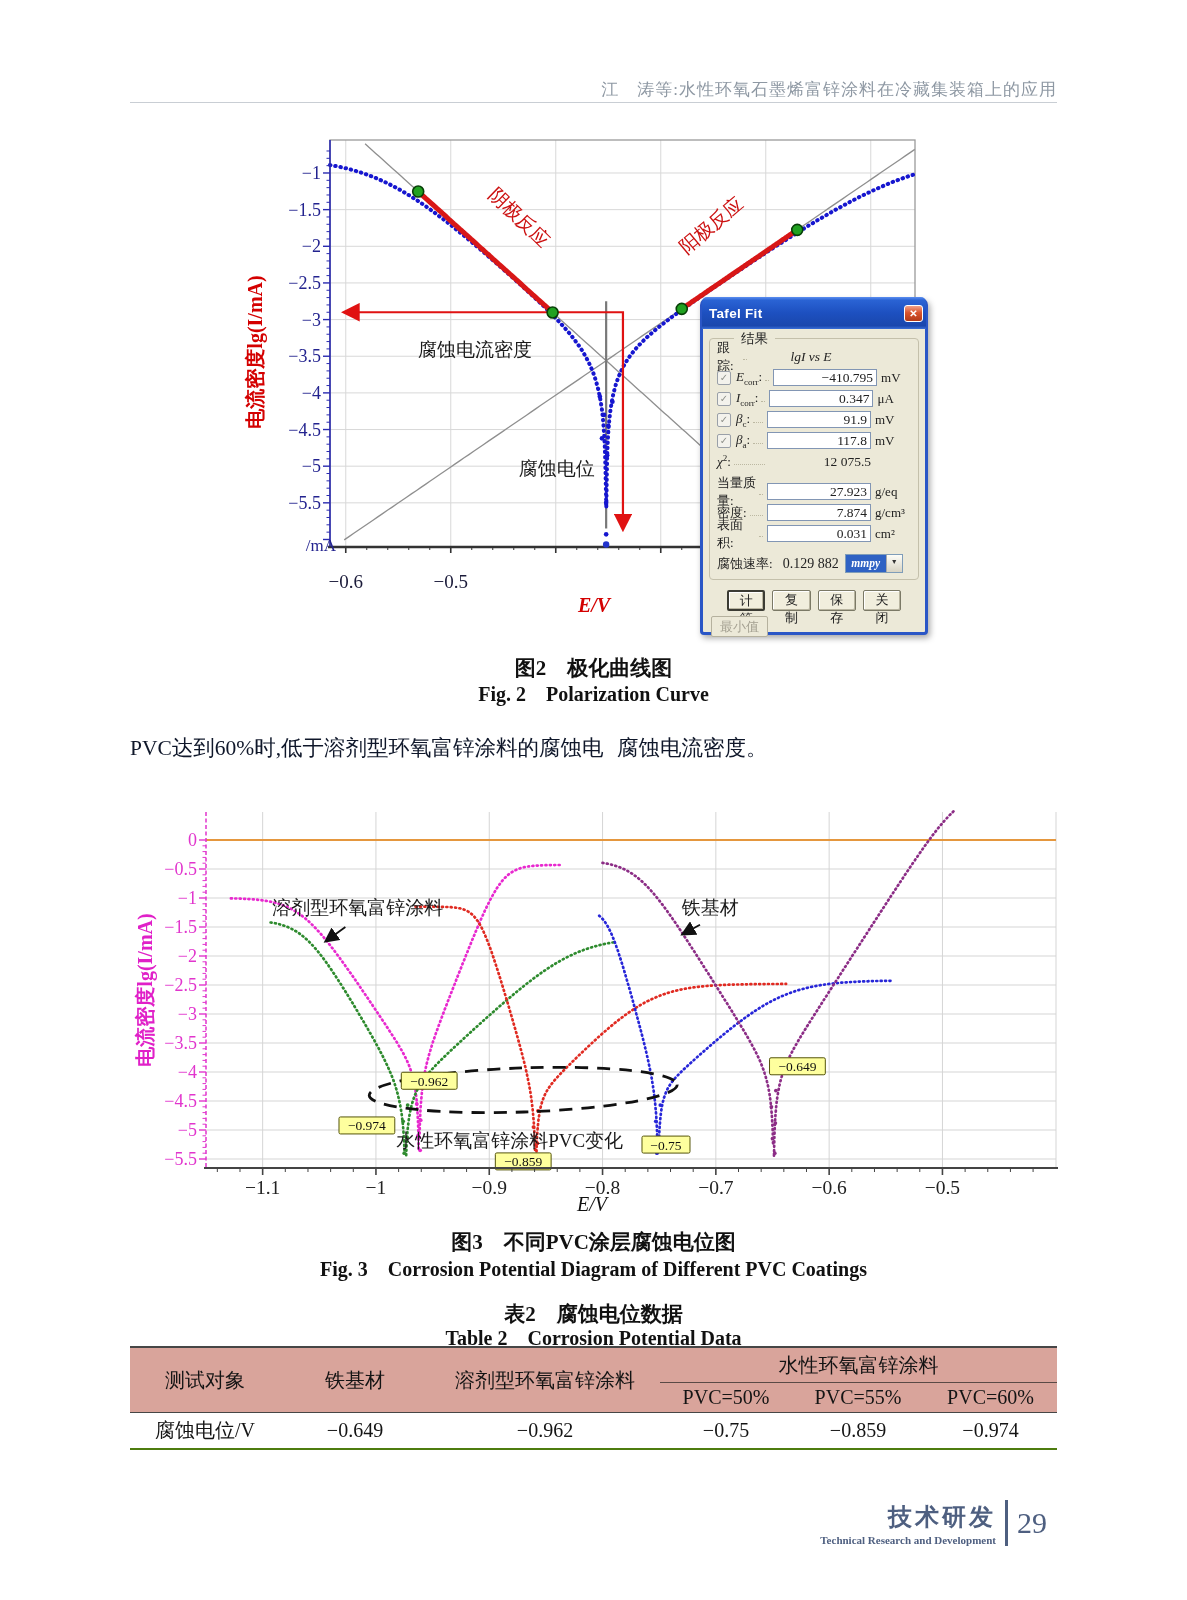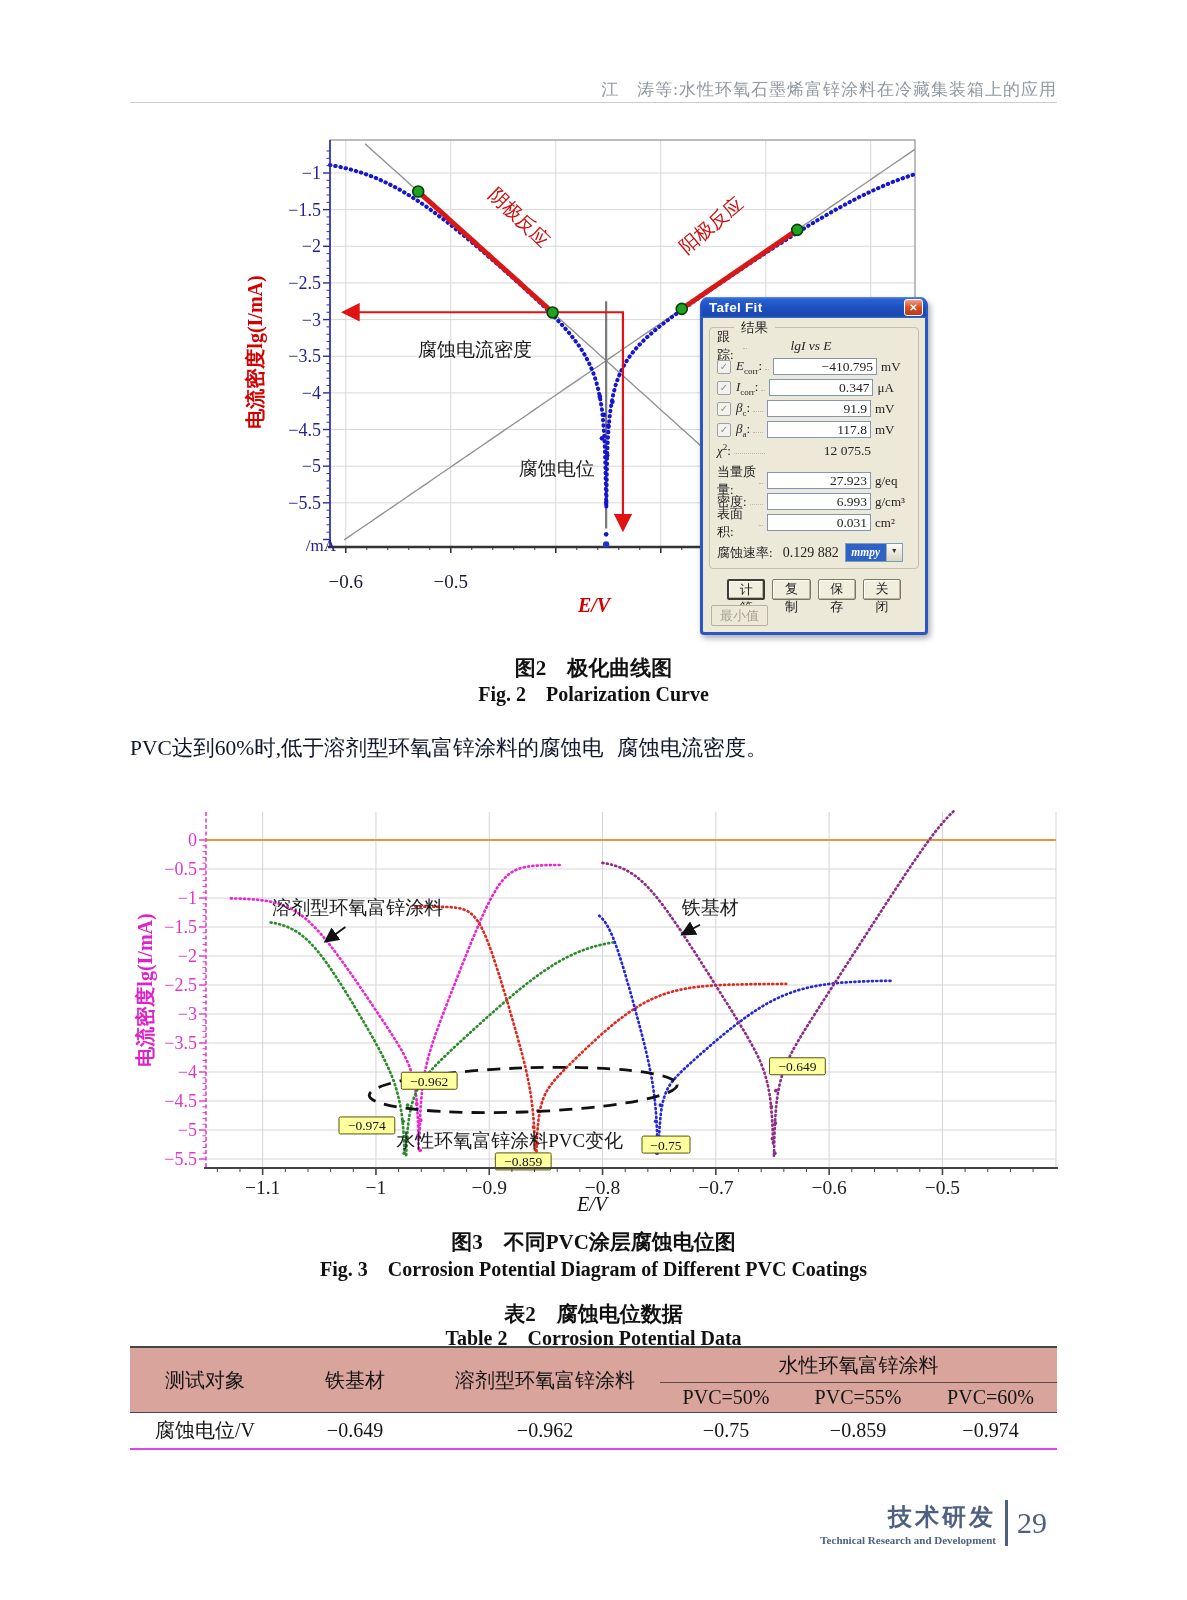--- a/index.html
+++ b/index.html
@@ -15,21 +15,21 @@
         font:21.5px/36px "Liberation Serif",serif;color:#0f172a;}
   .para .col{width:440px;}
   .para .line{white-space:nowrap;}
   svg{position:absolute;}
   #fig2-svg{left:240px;top:128px;}
   #fig3-svg{left:130px;top:788px;}
   
   #tafel-dialog{position:absolute;left:700px;top:298px;width:222px;height:334px;z-index:5;
      background:#ece9d8;border:3px solid #2a56c6;border-top:none;border-radius:7px 7px 4px 4px;
      box-shadow:2px 3px 6px rgba(0,0,0,.35);font-family:"Liberation Serif",serif;}
-  .dlg-title{height:21px;margin:-1px -1px 0 -1px;border-radius:5px 5px 0 0;
+  .dlg-title{height:32px;margin:-1px -1px 0 -1px;border-radius:5px 5px 0 0;
      background:linear-gradient(180deg,#5b8ef0 0%,#2a63d4 10%,#1d50c0 50%,#1a47ad 90%,#3a6fd8 100%);
      color:#fff;font:700 13.5px "Liberation Sans",sans-serif;display:flex;align-items:center;
      padding:0 3px 0 7px;letter-spacing:.3px;}
   .dlg-close{margin-left:auto;width:17px;height:15px;border:1px solid #fff;border-radius:3px;
      background:linear-gradient(180deg,#f0a088,#d9542c 45%,#b33a17);color:#fff;
      font:700 10px "Liberation Sans",sans-serif;display:flex;align-items:center;justify-content:center;cursor:pointer;}
   .grp-box{position:relative;border:1px solid #c4c0ab;border-radius:4px;margin:9px 6px 2px;padding:6px 7px 4px;}
   .grp-leg{position:absolute;top:-9px;left:24px;background:#ece9d8;padding:0 7px;font:13.5px "Liberation Serif",serif;color:#222;}
   .dlg-row{display:flex;align-items:center;height:19px;margin:2px 0;font:13px "Liberation Serif",serif;color:#222;}
   .dlg-row.gap{margin-top:11px;}
@@ -53,21 +53,21 @@
   .dbtn.primary{border:2px solid #3c3c34;padding:0 7px;}
   .dbtn.last{margin-left:auto;}
   .dbtn.disabled{color:#a5a192;border-color:#b5b19e;box-shadow:none;background:#ece9d8;margin:5px 0 0 8px;}
   
   #table2{position:absolute;left:130px;top:1346px;width:927px;border-collapse:collapse;
           font:20px "Liberation Serif",serif;color:#141414;border-top:2px solid #464646;}
   #table2 th{background:#d9a49b;font-weight:400;padding:2px 4px;text-align:center;}
   #table2 th.grp{border-bottom:1px solid #5a4a46;}
   #table2 tr.h1 th{height:30px;}
   #table2 tr.h2 th{height:25px;}
-  #table2 tbody td{height:33px;text-align:center;border-top:1.6px solid #464646;border-bottom:2px solid #d946ef;}
+  #table2 tbody td{height:33px;text-align:center;border-top:1.6px solid #464646;border-bottom:2px solid #4d7c0f;}
   
   .footer{position:absolute;top:1500px;right:140px;display:flex;align-items:center;gap:9px;color:#4e5f80;}
   .f-left{text-align:right;}
   .f-cn{font:700 24px "Liberation Sans",sans-serif;letter-spacing:3px;}
   .f-en{font:700 11px "Liberation Serif",serif;margin-top:1px;}
   .f-bar{width:3px;height:46px;background:#4e5f80;}
   .f-num{font:30px "Liberation Serif",serif;}
 </style>
 </head>
 <body>
@@ -287,21 +287,21 @@
         </div>
         <div class="dlg-row gap">
           <span>当量质量:</span>
           <span class="lead"></span>
           <span class="vbox">27.923</span>
           <span class="unit">g/eq</span>
         </div>
         <div class="dlg-row">
           <span>密度:</span>
           <span class="lead"></span>
-          <span class="vbox">6.993</span>
+          <span class="vbox">7.874</span>
           <span class="unit">g/cm³</span>
         </div>
         <div class="dlg-row">
           <span>表面积:</span>
           <span class="lead"></span>
           <span class="vbox">0.031</span>
           <span class="unit">cm²</span>
         </div>
         <div class="dlg-row gap">
           <span>腐蚀速率:</span>

